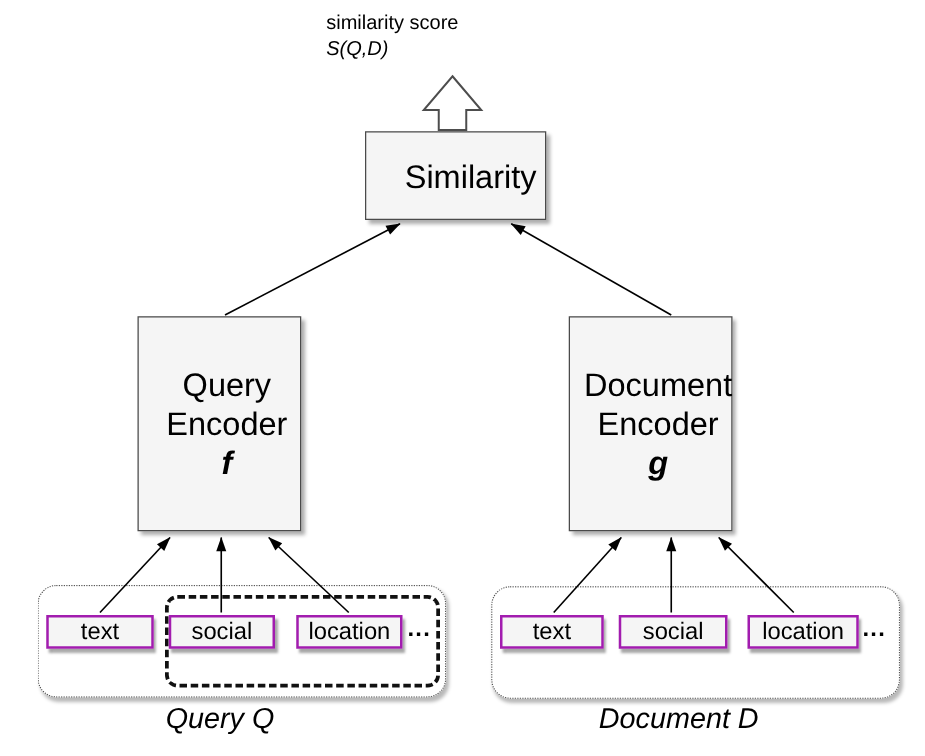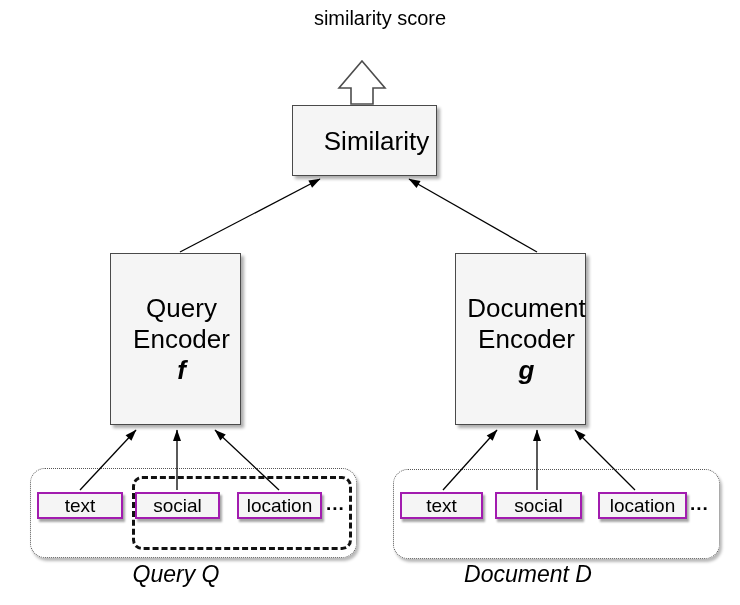--- a/index.html
+++ b/index.html
@@ -3,22 +3,22 @@
 <meta charset="utf-8">
 <style>
   * { margin:0; padding:0; box-sizing:border-box; }
   html,body { background:#ffffff; }
   .canvas {
     position:relative; width:740px; height:605px; background:#ffffff;
     font-family:"Liberation Sans", sans-serif; color:#000; overflow:hidden;
   }
   .layer { position:absolute; left:0; top:0; width:740px; height:605px; pointer-events:none; }
 
-  .caption { position:absolute; left:290px; top:8px; width:180px; text-align:center;
-             font-size:20px; line-height:21px; }
+  .caption { position:absolute; left:261px; top:8px; width:180px; 
+             font-size:16px; line-height:21px; }
   .caption .formula { font-style:italic; }
 
   .node { position:absolute; background:#f5f5f5; border:1.3px solid #4a4a4a;
           box-shadow:3px 3px 3px rgba(0,0,0,0.32);
           display:flex; flex-direction:column; align-items:center; justify-content:center;
           text-align:center; }
   .sim   { left:292px; top:105px; width:145px; height:71px; font-size:26px; line-height:30px;padding-left:24px; }
   .enc   { width:131px; height:172px; font-size:26px; line-height:31px;padding-left:12px; }
   .enc-q { left:110px; top:253px; }
   .enc-d { left:455px; top:253px; }
@@ -45,29 +45,30 @@
   .ellipsis { position:absolute; top:493px; font-weight:bold; font-size:19px; letter-spacing:1px; }
   .ell-q { left:326px; }
   .ell-d { left:690px; }
 
   .ctx-label { position:absolute; left:132px; top:526px; width:214px;
                text-align:center; font-size:15px; }
 
   .side-label { position:absolute; top:561px; width:200px; text-align:center;
                 font-weight:normal; font-style:italic; font-size:23px; }
   .label-q { left:76px; }
-  .label-d { left:428px; }
+  .label-d { left:443px; }
 </style>
 </head>
 <body>
 
 <div class="canvas">
 
   <div class="caption">
     <div>similarity score</div>
+    <div class="formula">S(Q,D)</div>
   </div>
 
   <div class="node sim">
     <div>Similarity</div>
   </div>
 
   <div class="node enc enc-q">
     <div>Query</div>
     <div>Encoder</div>
     <div class="sym">f</div>

